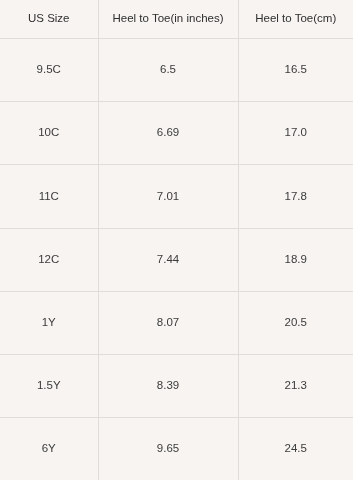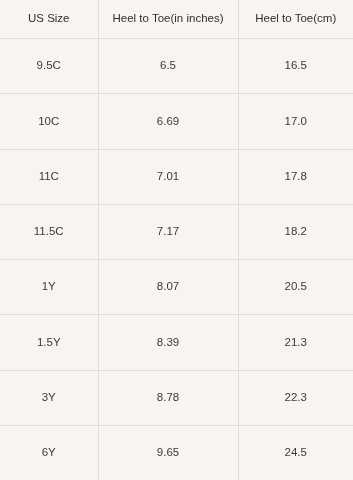--- a/index.html
+++ b/index.html
@@ -77,38 +77,33 @@
       <td>10C</td>
       <td>6.69</td>
       <td>17.0</td>
     </tr>
     <tr>
       <td>11C</td>
       <td>7.01</td>
       <td>17.8</td>
     </tr>
     <tr>
-      <td>11.5C</td>
-      <td>7.17</td>
-      <td>18.2</td>
+      <td>12C</td>
+      <td>7.44</td>
+      <td>18.9</td>
     </tr>
     <tr>
       <td>1Y</td>
       <td>8.07</td>
       <td>20.5</td>
     </tr>
     <tr>
       <td>1.5Y</td>
       <td>8.39</td>
       <td>21.3</td>
     </tr>
     <tr>
-      <td>3Y</td>
-      <td>8.78</td>
-      <td>22.3</td>
-    </tr>
-    <tr>
       <td>6Y</td>
       <td>9.65</td>
       <td>24.5</td>
     </tr>
   </tbody>
 </table>
 
 </body></html>

